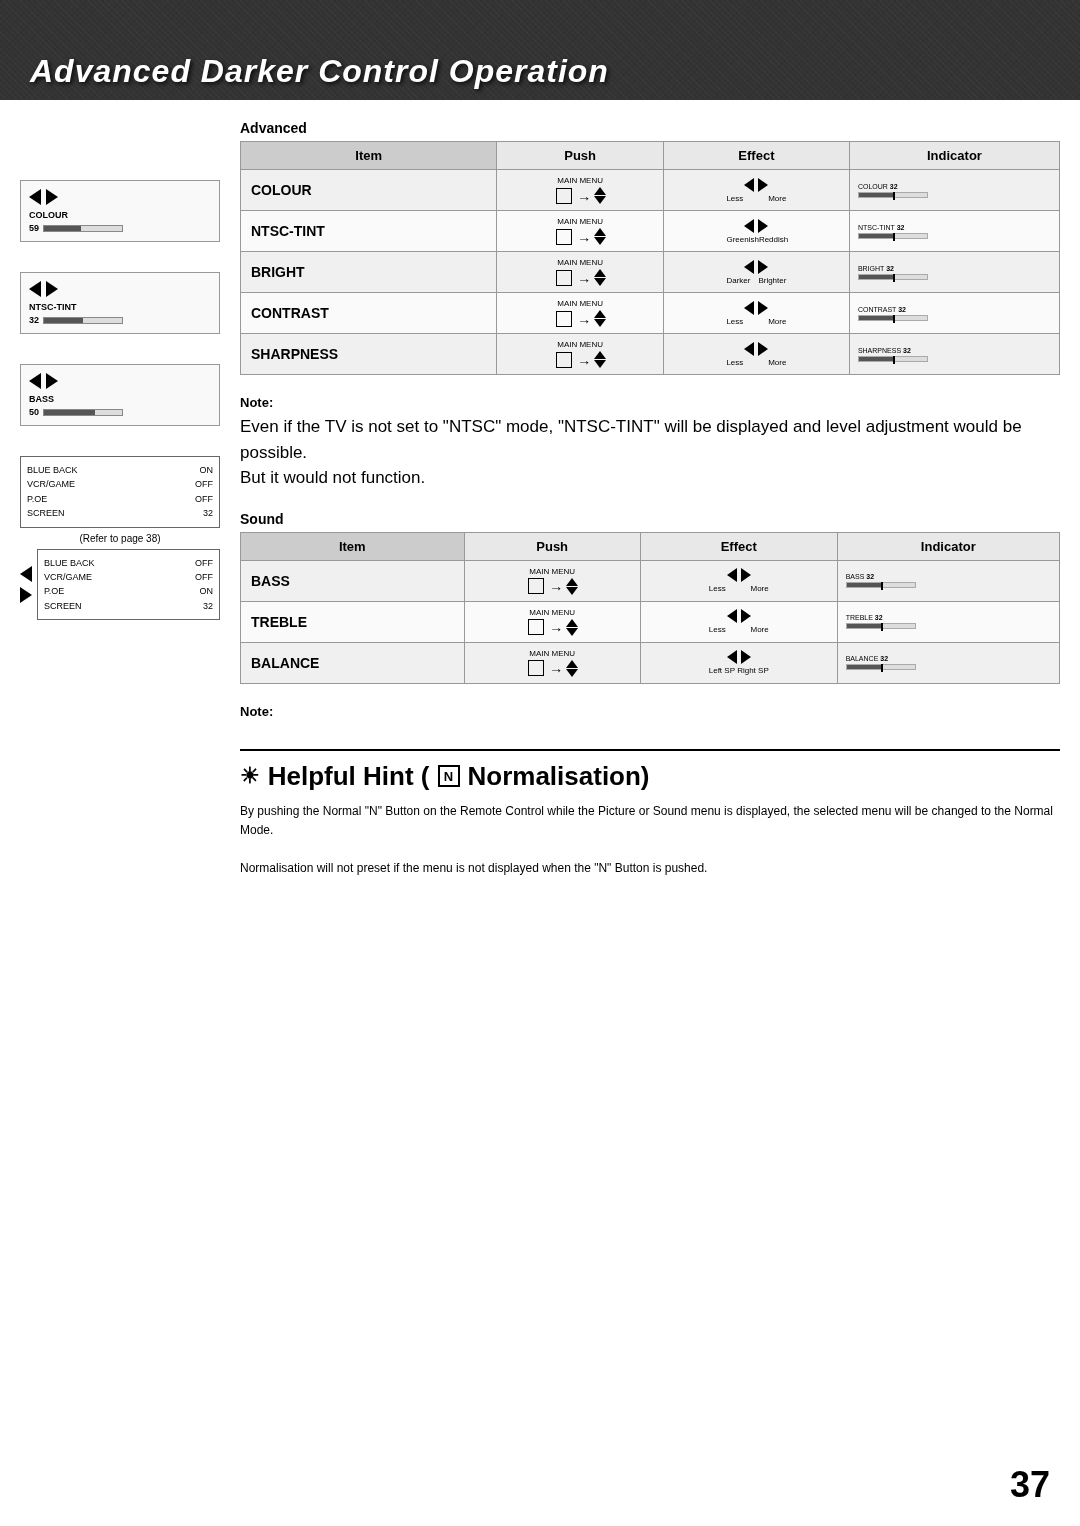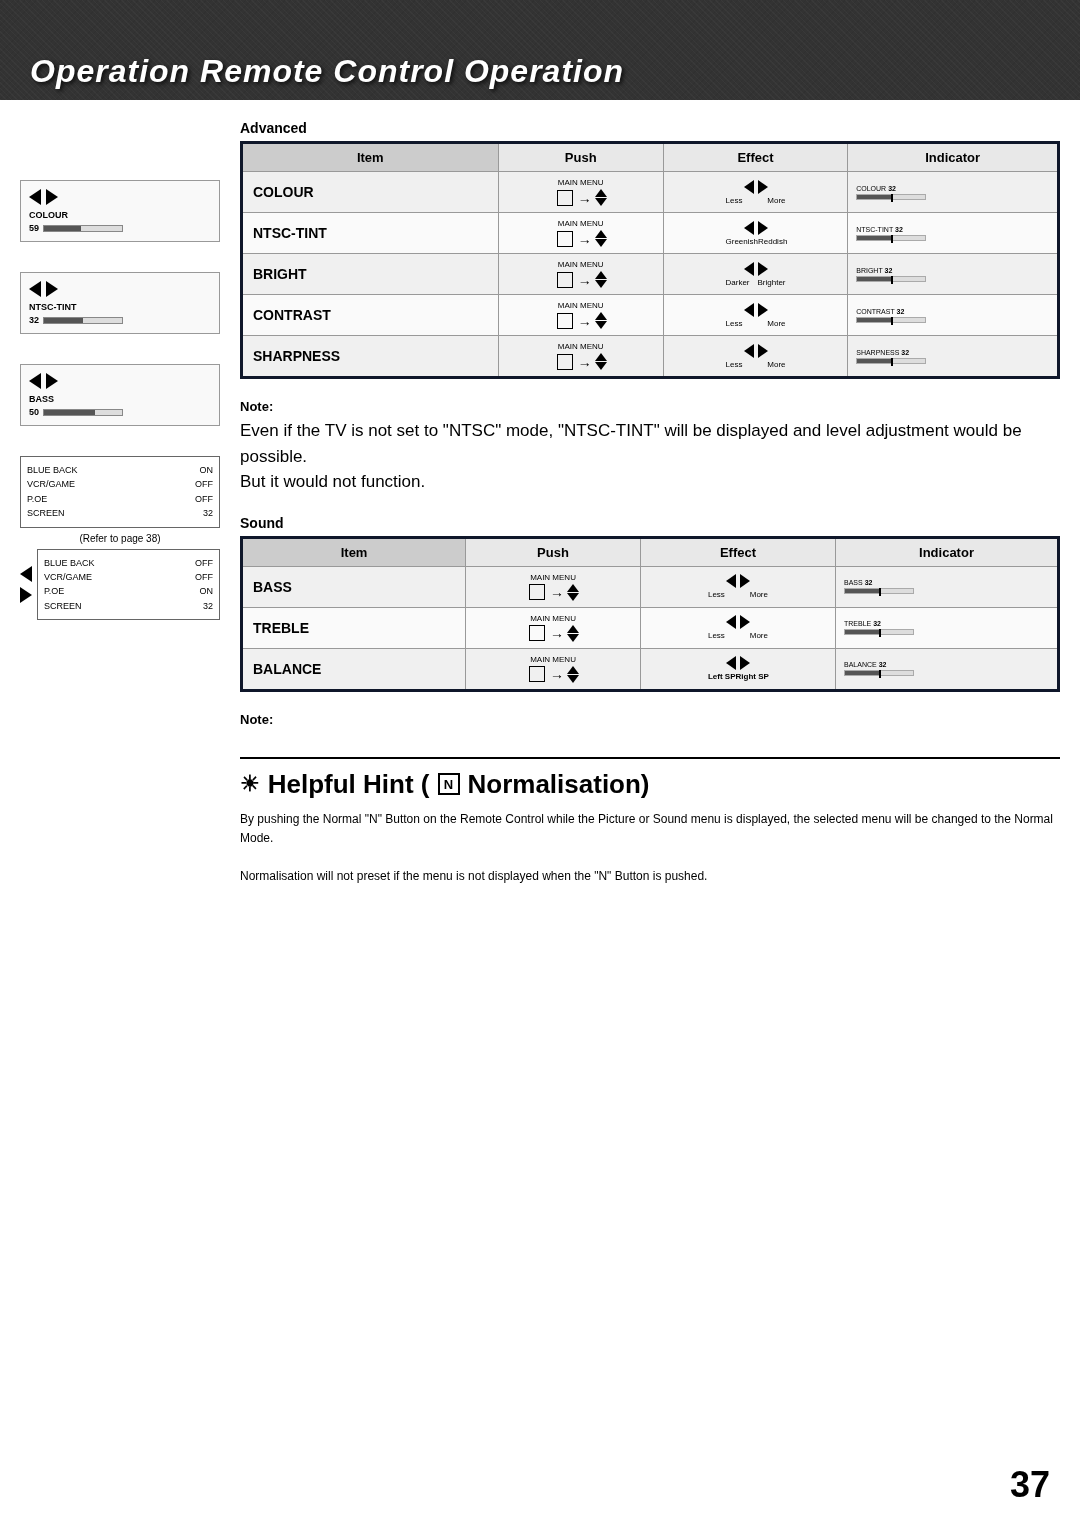--- a/index.html
+++ b/index.html
@@ -69,21 +69,21 @@
       font-weight: bold;
       font-size: 14px;
       margin-bottom: 5px;
     }
 
     
     .menu-table {
       width: 100%;
       border-collapse: collapse;
       margin-bottom: 11px;
-      border: 3px solid #0f172a;
+      border: 1px solid #0f172a;
     }
     .menu-table th {
       background: #e8e8e8;
       border: 1px solid #999;
       padding: 6px 8px;
       font-weight: bold;
       font-size: 13px;
       text-align: center;
     }
     .menu-table td {
@@ -284,21 +284,21 @@
 
     .col-item-header {
       background: #ccc !important;
     }
   </style>
 </head>
 <body>
 
 <div class="header-banner">
   <div class="header-banner-noise"></div>
-  <div class="header-title">Operation Remote Control Operation</div>
+  <div class="header-title">Advanced Darker Control Operation</div>
 </div>
 
 <div class="main-content">
 
   <div class="left-col">
 
     <div class="diagram-box">
       <div class="diagram-arrows">
         <span class="tri-left"></span>
         <span class="tri-right"></span>
@@ -682,21 +682,21 @@
         <span style="width:0;height:0;border-left:6px solid transparent;border-right:6px solid transparent;border-bottom:8px solid #000;"></span>
         <span style="width:0;height:0;border-left:6px solid transparent;border-right:6px solid transparent;border-top:8px solid #000;"></span>
       </span>
     </div>
   </td>
               <td class="effect-cell">
     <div style="display:flex; align-items:center; justify-content:center; gap:4px;">
       <span style="width:0;height:0;border-top:7px solid transparent;border-bottom:7px solid transparent;border-right:10px solid #000;"></span>
       <span style="width:0;height:0;border-top:7px solid transparent;border-bottom:7px solid transparent;border-left:10px solid #000;"></span>
     </div>
-    <div class="effect-labels" style="font-size:8px; display:flex; justify-content:space-between; width:60px; margin:2px auto 0;font-weight:bold;">
+    <div class="effect-labels" style="font-size:8px; display:flex; justify-content:space-between; width:60px; margin:2px auto 0;">
       <span>Left SP</span>
       <span>Right SP</span>
     </div>
   </td>
               <td>
     <div class="indicator-bar" style="display:flex;flex-direction:column;align-items:flex-start;">
       <span class="bar-label" style="font-size:7px; white-space:nowrap;">BALANCE <strong>32</strong></span>
       <div class="bar-track" style="width:70px;height:6px;background:#ddd;border:1px solid #aaa;position:relative;margin-top:2px;">
         <div class="bar-fill" style="position:absolute;left:0;top:0;height:100%;width:50%;background:#555;"></div>
         <div style="position:absolute;left:50%;top:-1px;width:2px;height:8px;background:#000;"></div>

